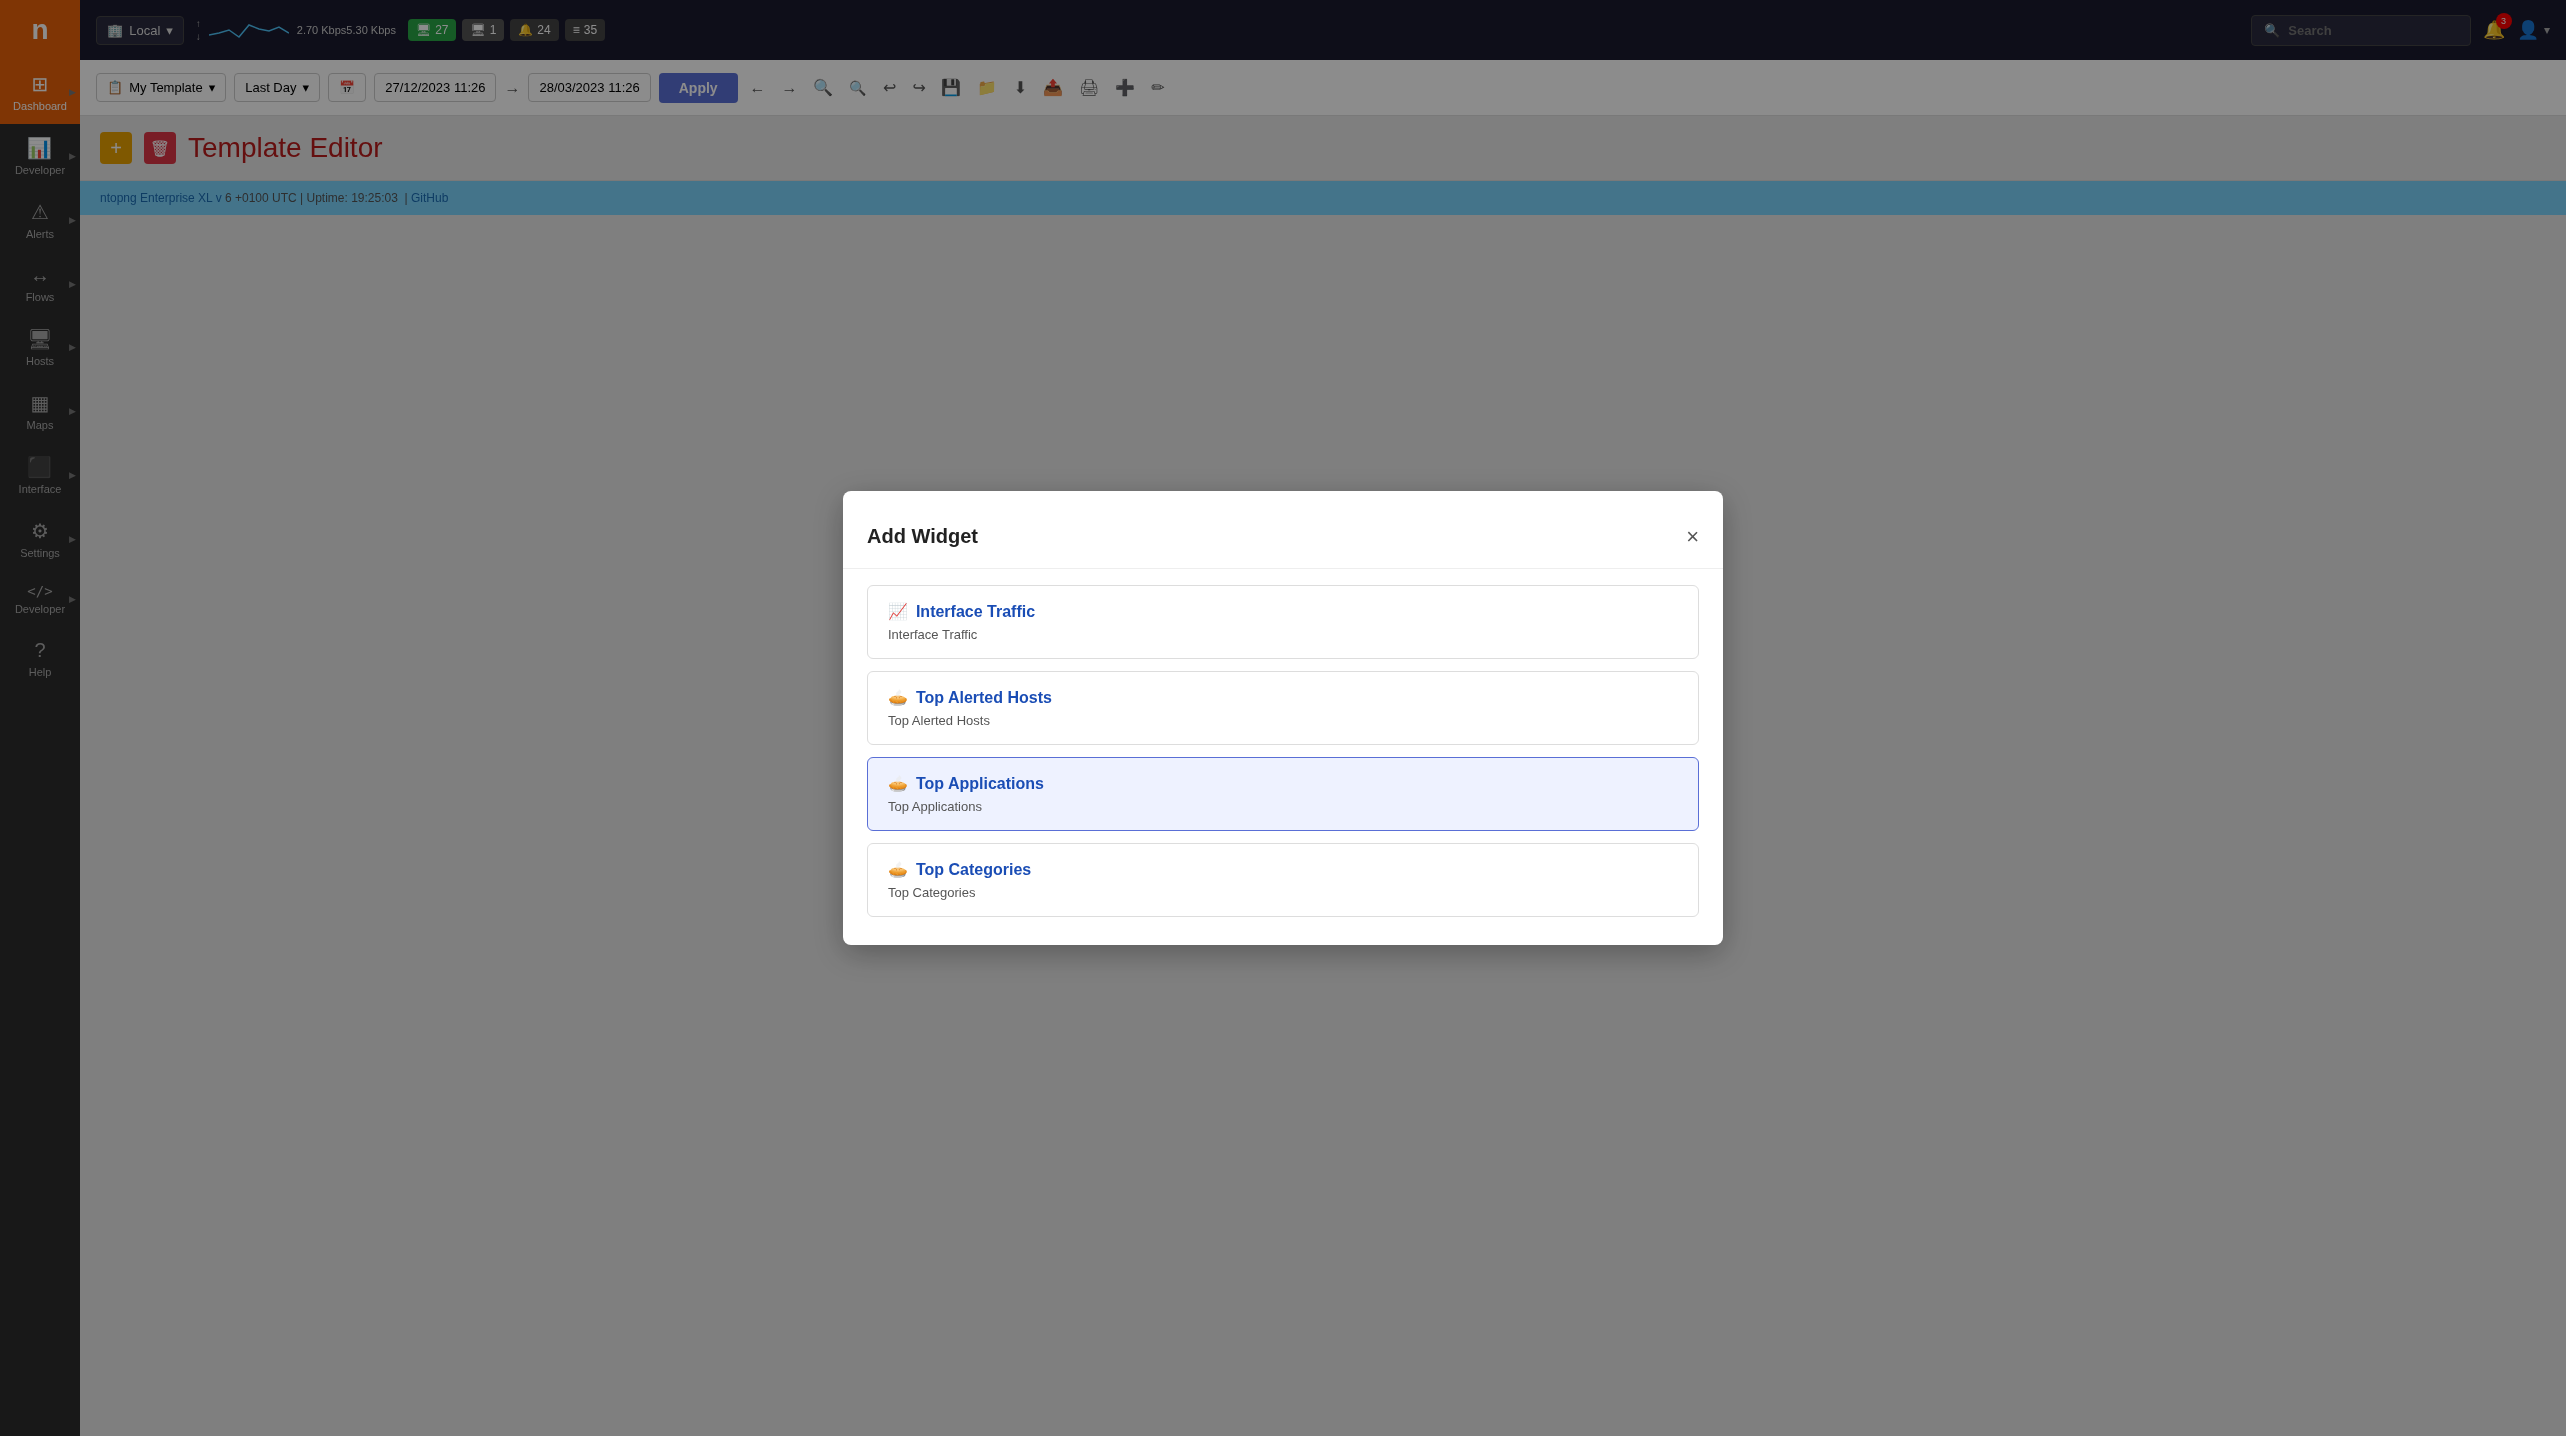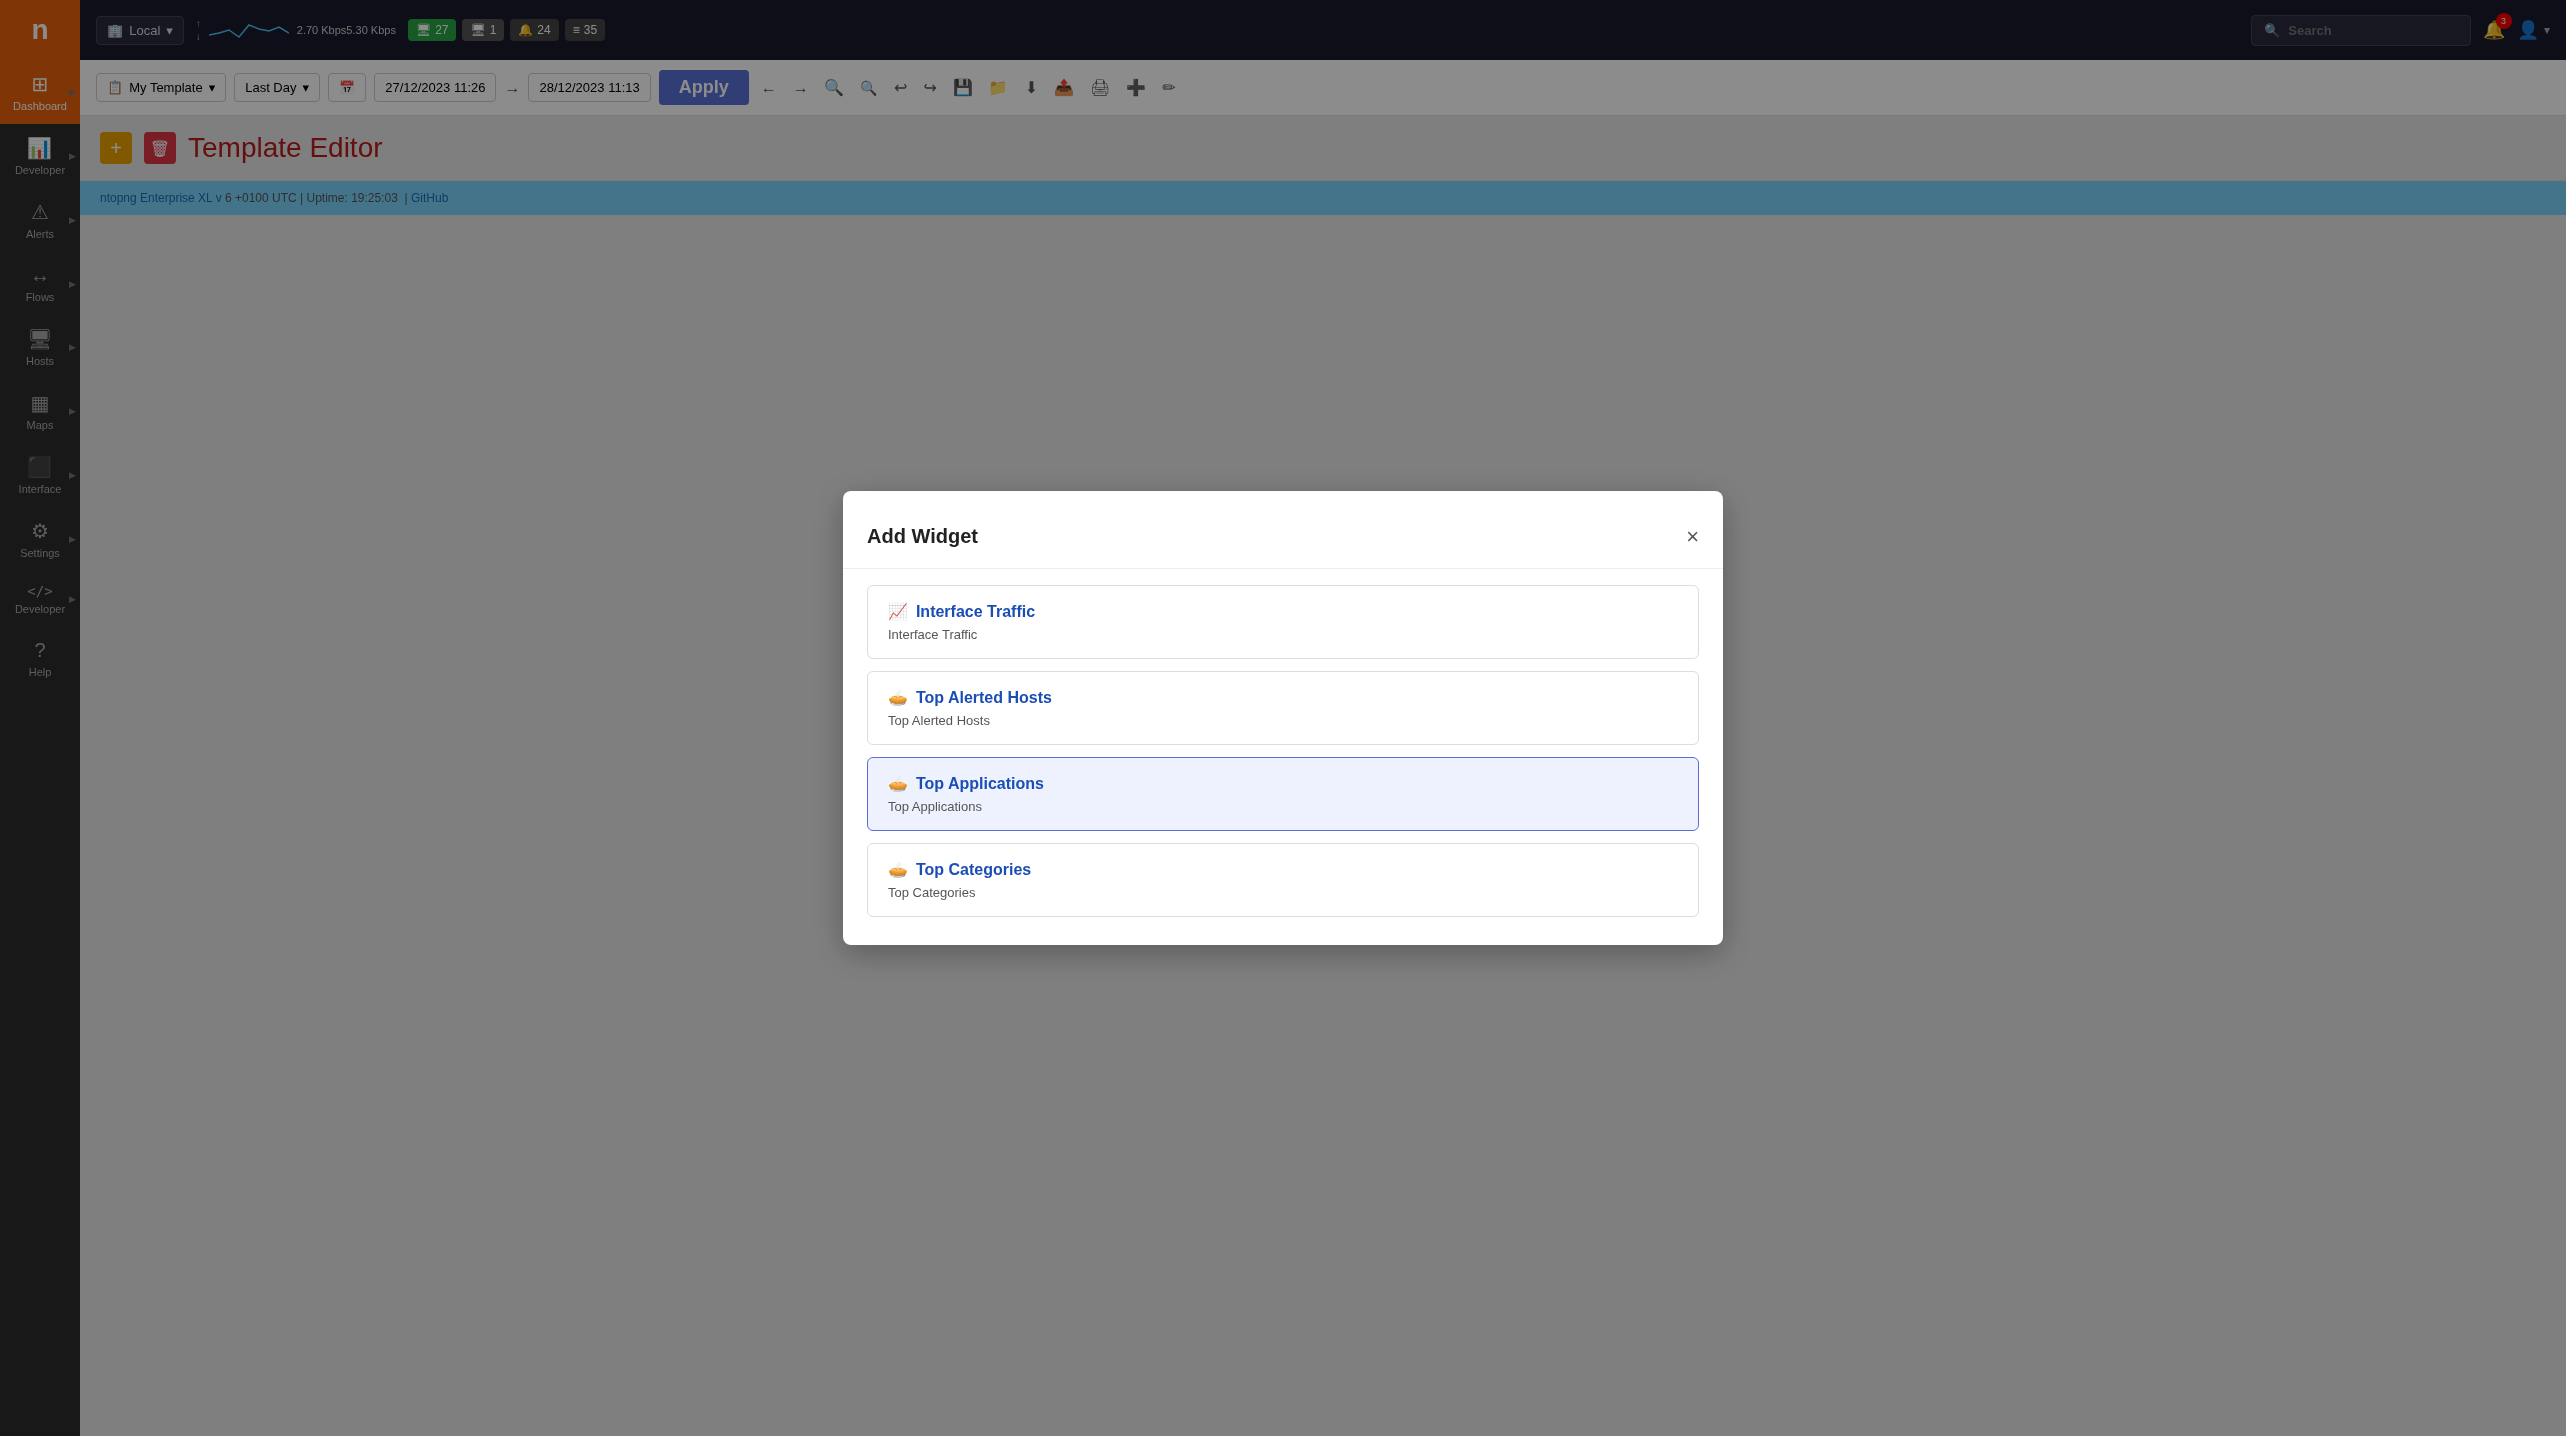--- a/index.html
+++ b/index.html
@@ -187,21 +187,21 @@
       align-items: center;
       gap: 6px;
     }
     .arrow-icon { font-size: 16px; color: #555; }
     .apply-btn {
       background: #5a6fd6;
       color: white;
       border: none;
       padding: 7px 20px;
       border-radius: 4px;
-      font-size: 18px;
+      font-size: 14px;
       font-weight: 600;
       cursor: pointer;
     }
     .toolbar-icon-btn {
       color: #555;
       font-size: 16px;
       cursor: pointer;
       padding: 4px;
     }
 
@@ -478,21 +478,21 @@
       <span>📅</span>
     </div>
 
     <div class="toolbar-date">
       <span>27/12/2023 11:26</span>
     </div>
 
     <span class="arrow-icon">→</span>
 
     <div class="toolbar-date">
-      <span>28/12/2023 11:13</span>
+      <span>28/03/2023 11:26</span>
     </div>
 
     <button class="apply-btn">Apply</button>
 
     <span class="toolbar-icon-btn">←</span>
     <span class="toolbar-icon-btn">→</span>
     <span class="toolbar-icon-btn">🔍</span>
     <span class="toolbar-icon-btn" style="font-size:14px">🔍</span>
     <span class="toolbar-icon-btn">↩</span>
     <span class="toolbar-icon-btn">↪</span>

